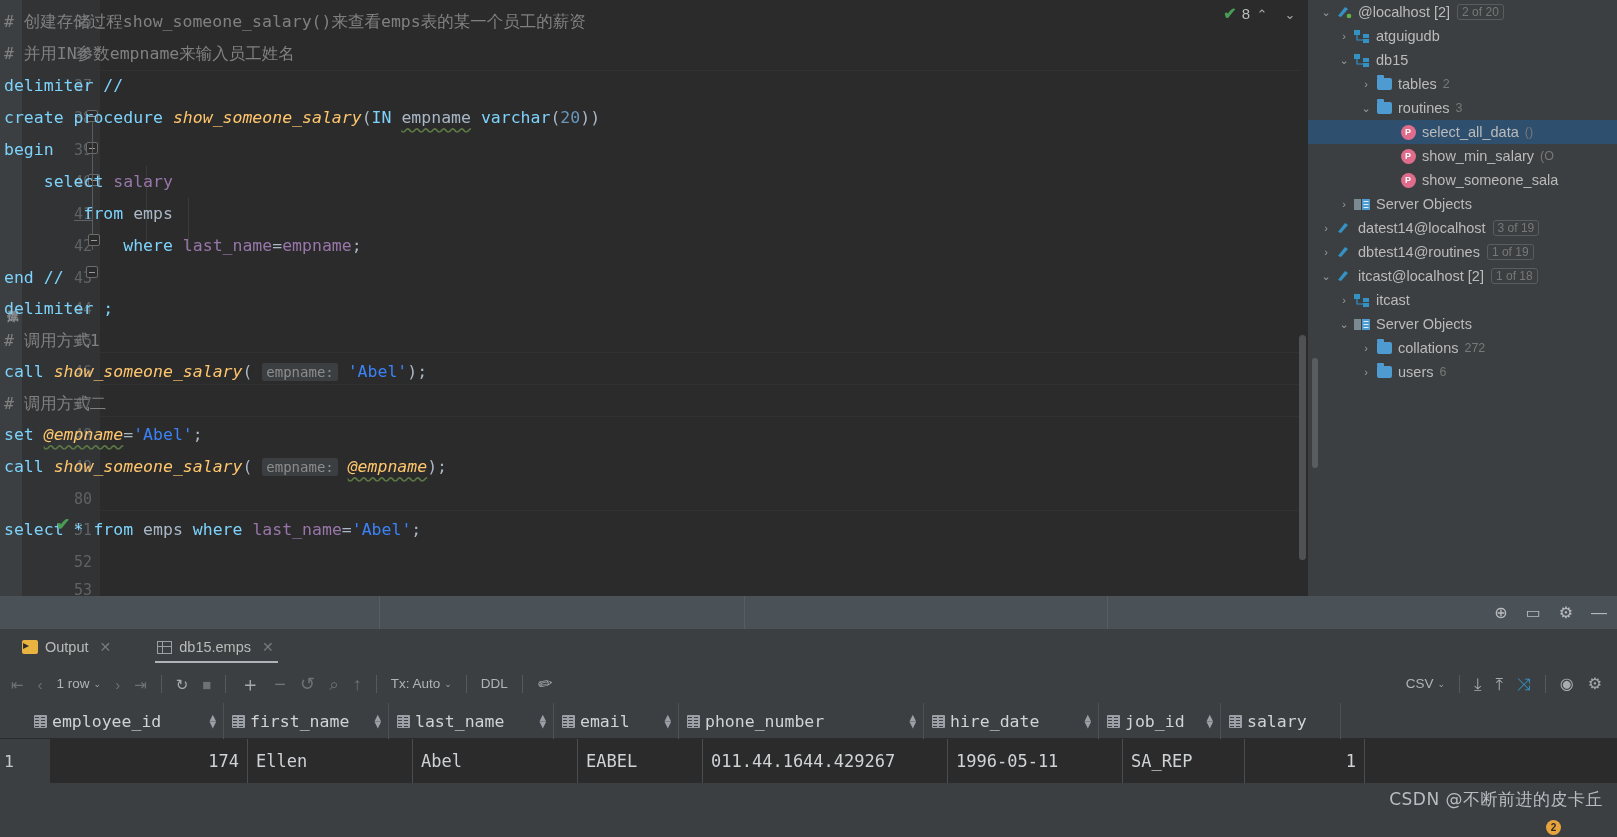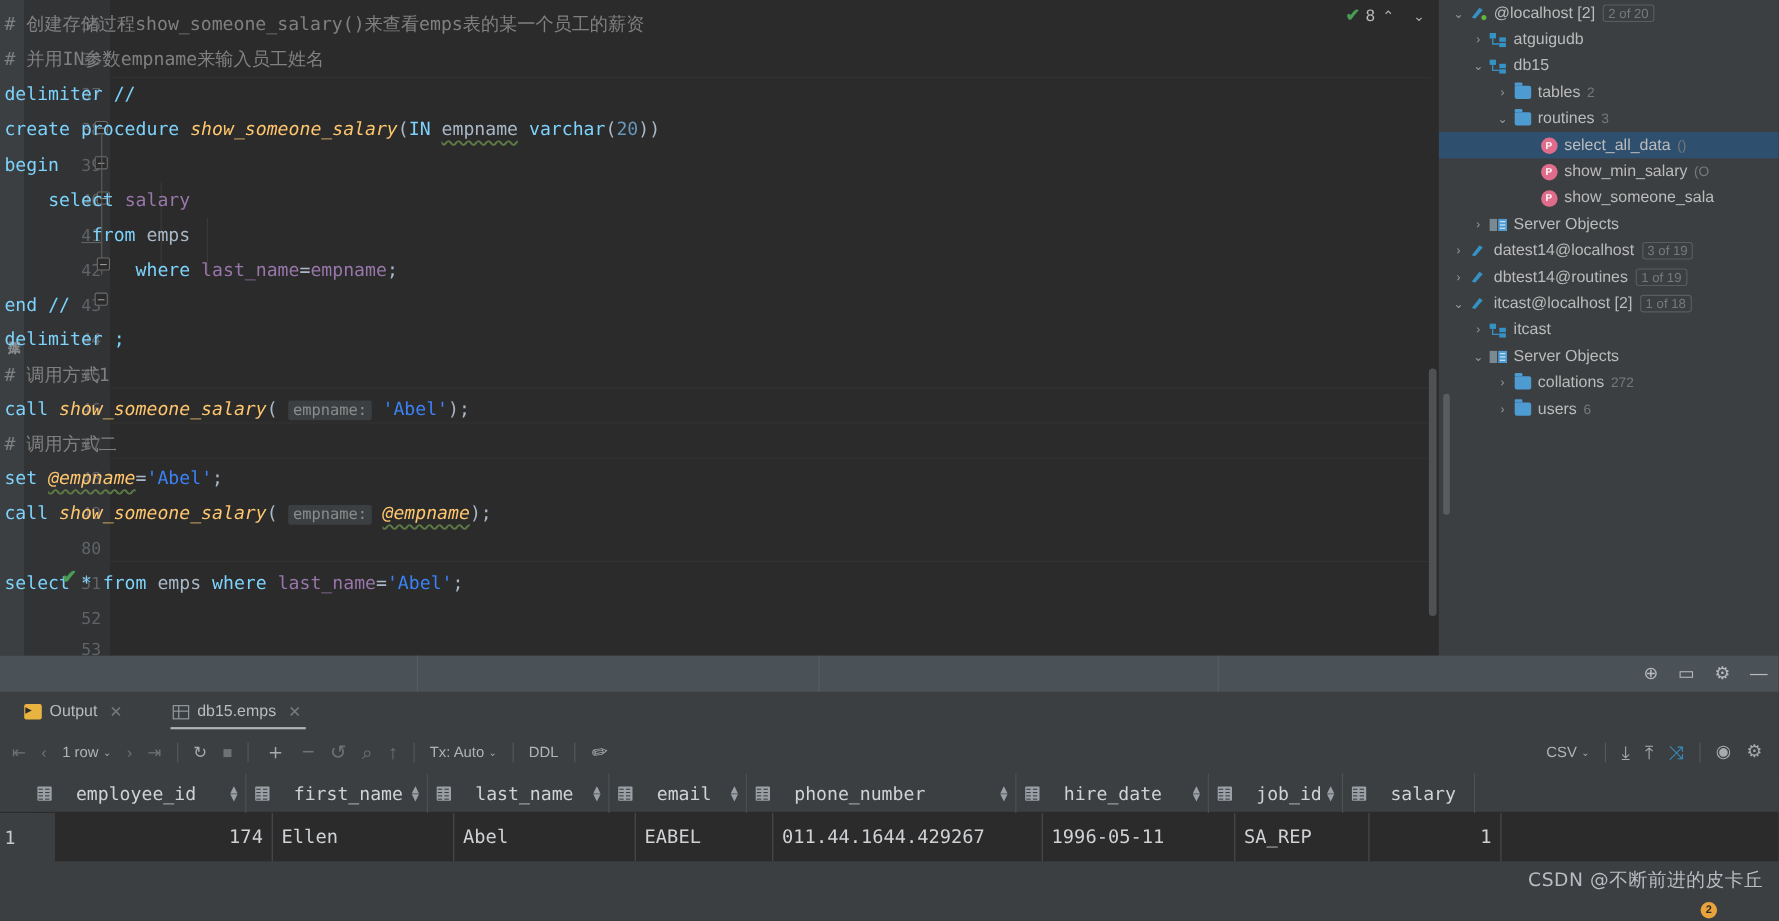--- a/index.html
+++ b/index.html
@@ -233,21 +233,21 @@
   .grid {
     position: absolute; left: 0; top: 74px; width: 1617px; height: 134px;
     background: #3c3f41;
   }
   .grid-head {
     position: absolute; left: 0; top: 0; height: 36px; width: 100%;
     background: #3c3f41; border-bottom: 1px solid #2b2b2b;
   }
   .gcell-h {
     position: absolute; top: 0; height: 36px;
-    display: flex; align-items: center; gap: 22px;
+    display: flex; align-items: center; gap: 5px;
     color: #d0d3d6; font-size: 16.5px;
     font-family: "DejaVu Sans Mono", monospace;
     border-right: 1px solid #4e5254;
     padding-left: 8px;
     white-space: nowrap; overflow: hidden;
   }
   .ic-col {
     width: 13px; height: 13px; flex: 0 0 13px; position: relative;
     background: #9aa0a6; border-radius: 1px;
   }

